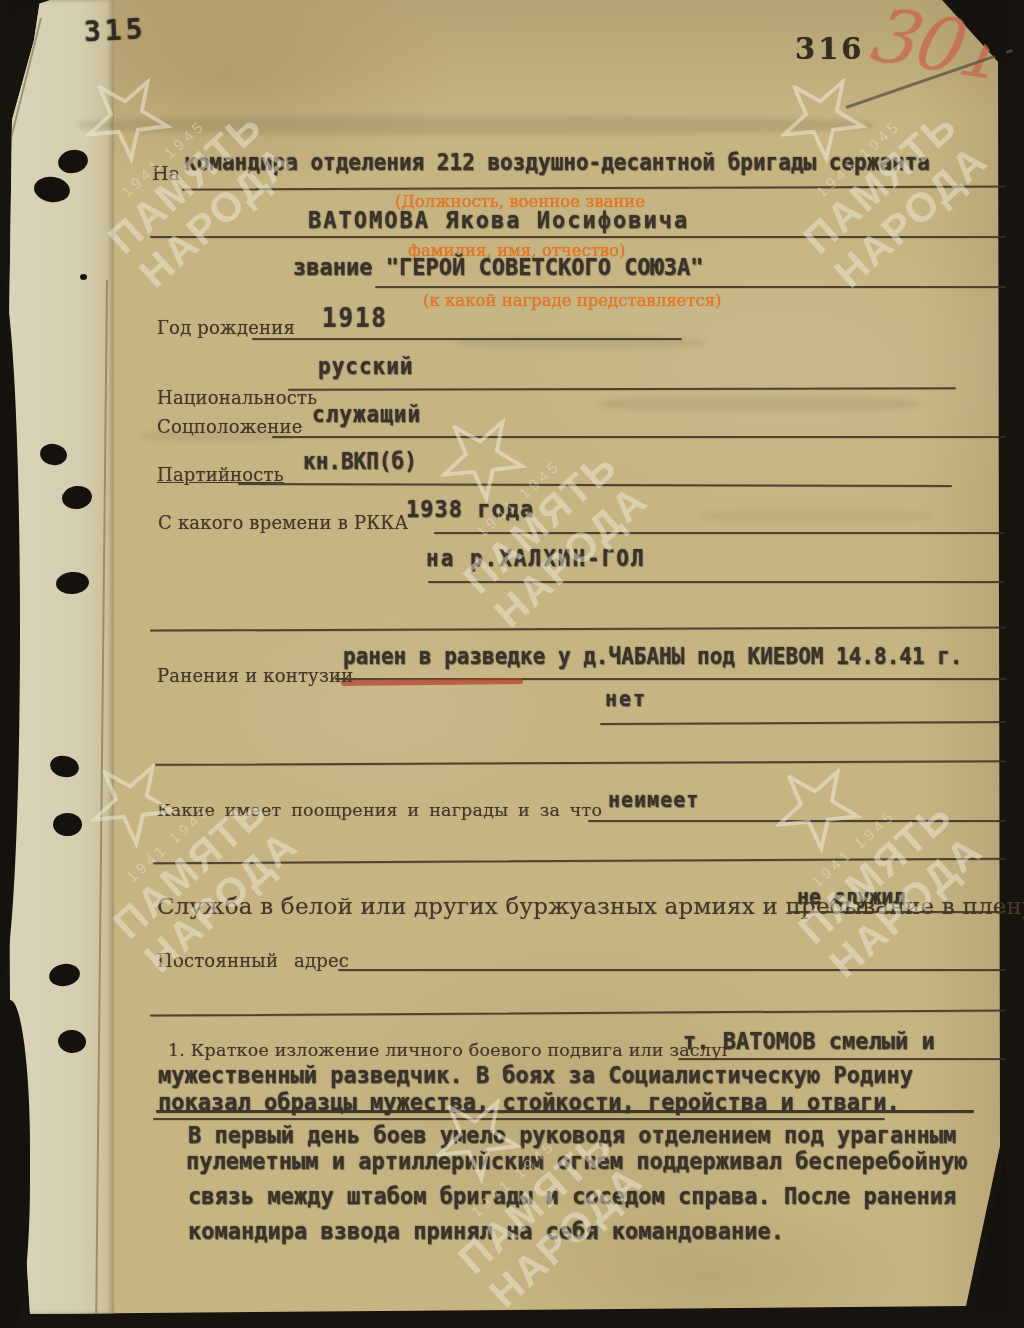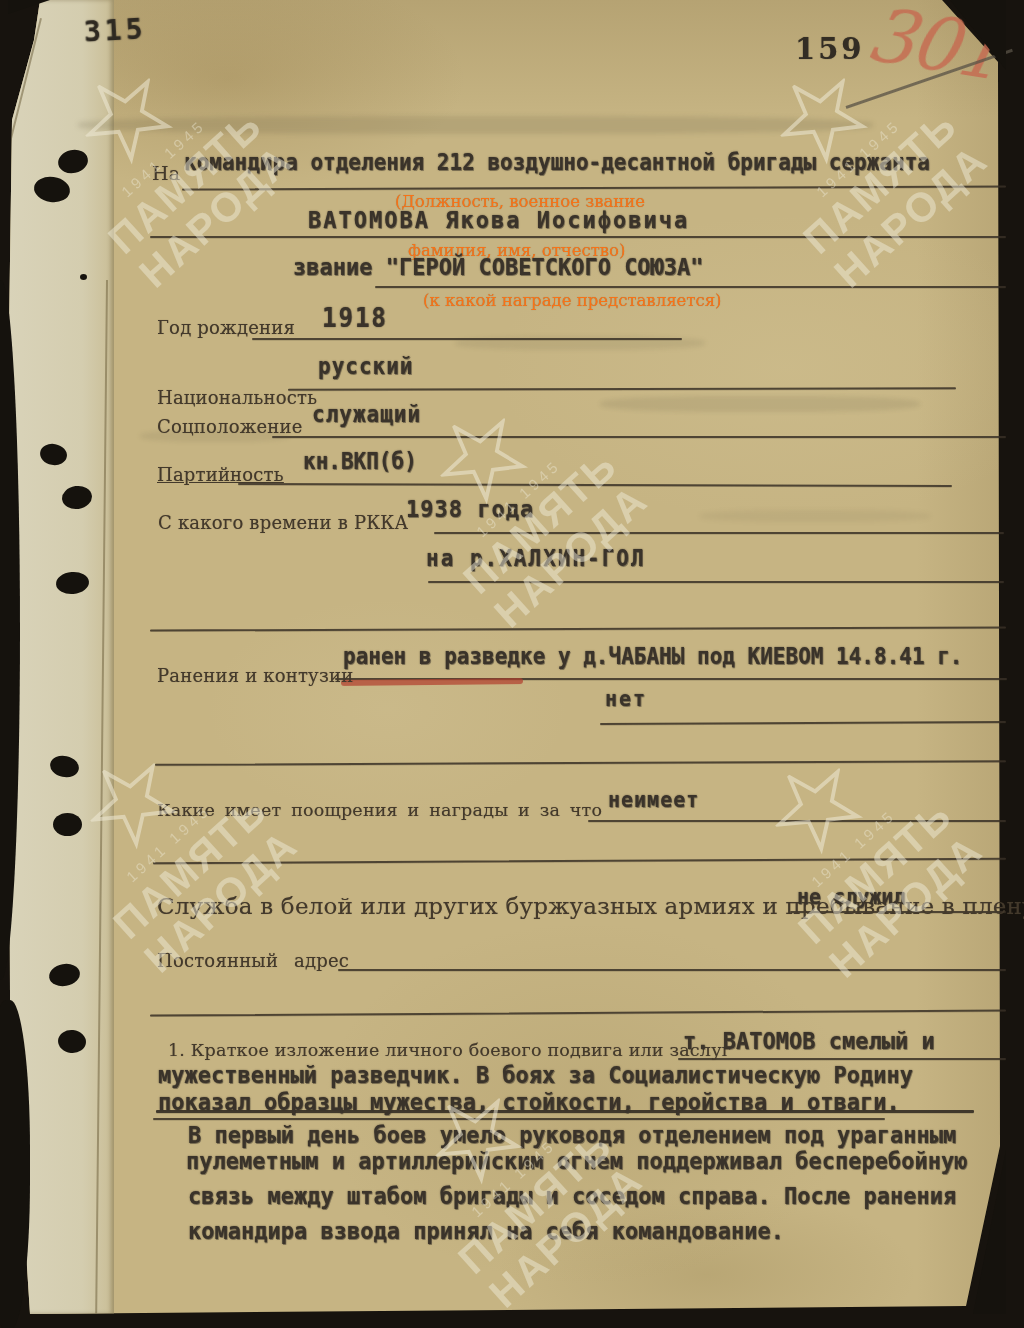--- a/index.html
+++ b/index.html
@@ -104,21 +104,21 @@
     <div class="crease" style="left:98px;top:280px;width:2px;height:1034px;transform:rotate(0.6deg);transform-origin:top left;"></div>
   </div>
 
   <div class="smudge" style="left:78px;top:116px;width:795px;height:18px;"></div>
   <div class="smudge" style="left:455px;top:336px;width:250px;height:14px;opacity:0.7;"></div>
   <div class="smudge" style="left:600px;top:396px;width:320px;height:16px;opacity:0.8;"></div>
   <div class="smudge" style="left:140px;top:430px;width:150px;height:12px;opacity:0.7;"></div>
   <div class="smudge" style="left:700px;top:510px;width:230px;height:12px;opacity:0.5;"></div>
 
   <div id="file-num">315</div>
-  <div id="page-num">159</div>
+  <div id="page-num">316</div>
   <div id="red-mark">301</div>
   <div id="strike"></div>
 
   <div class="lbl" style="left:152px;top:162px;font-size:19px;">На</div>
   <div class="typed" style="left:184px;top:150px;font-size:21px;">командира отделения 212 воздушно-десантной бригады сержанта</div>
   <div class="rule" style="left:182px;top:187px;width:824px;transform:rotate(-0.2deg);"></div>
   <div class="cap" style="left:395px;top:192px;">(Должность, военное звание</div>
 
   <div class="typed" style="left:308px;top:207px;font-size:22px;letter-spacing:2px;">ВАТОМОВА Якова Иосифовича</div>
   <div class="rule" style="left:150px;top:236px;width:856px;"></div>

